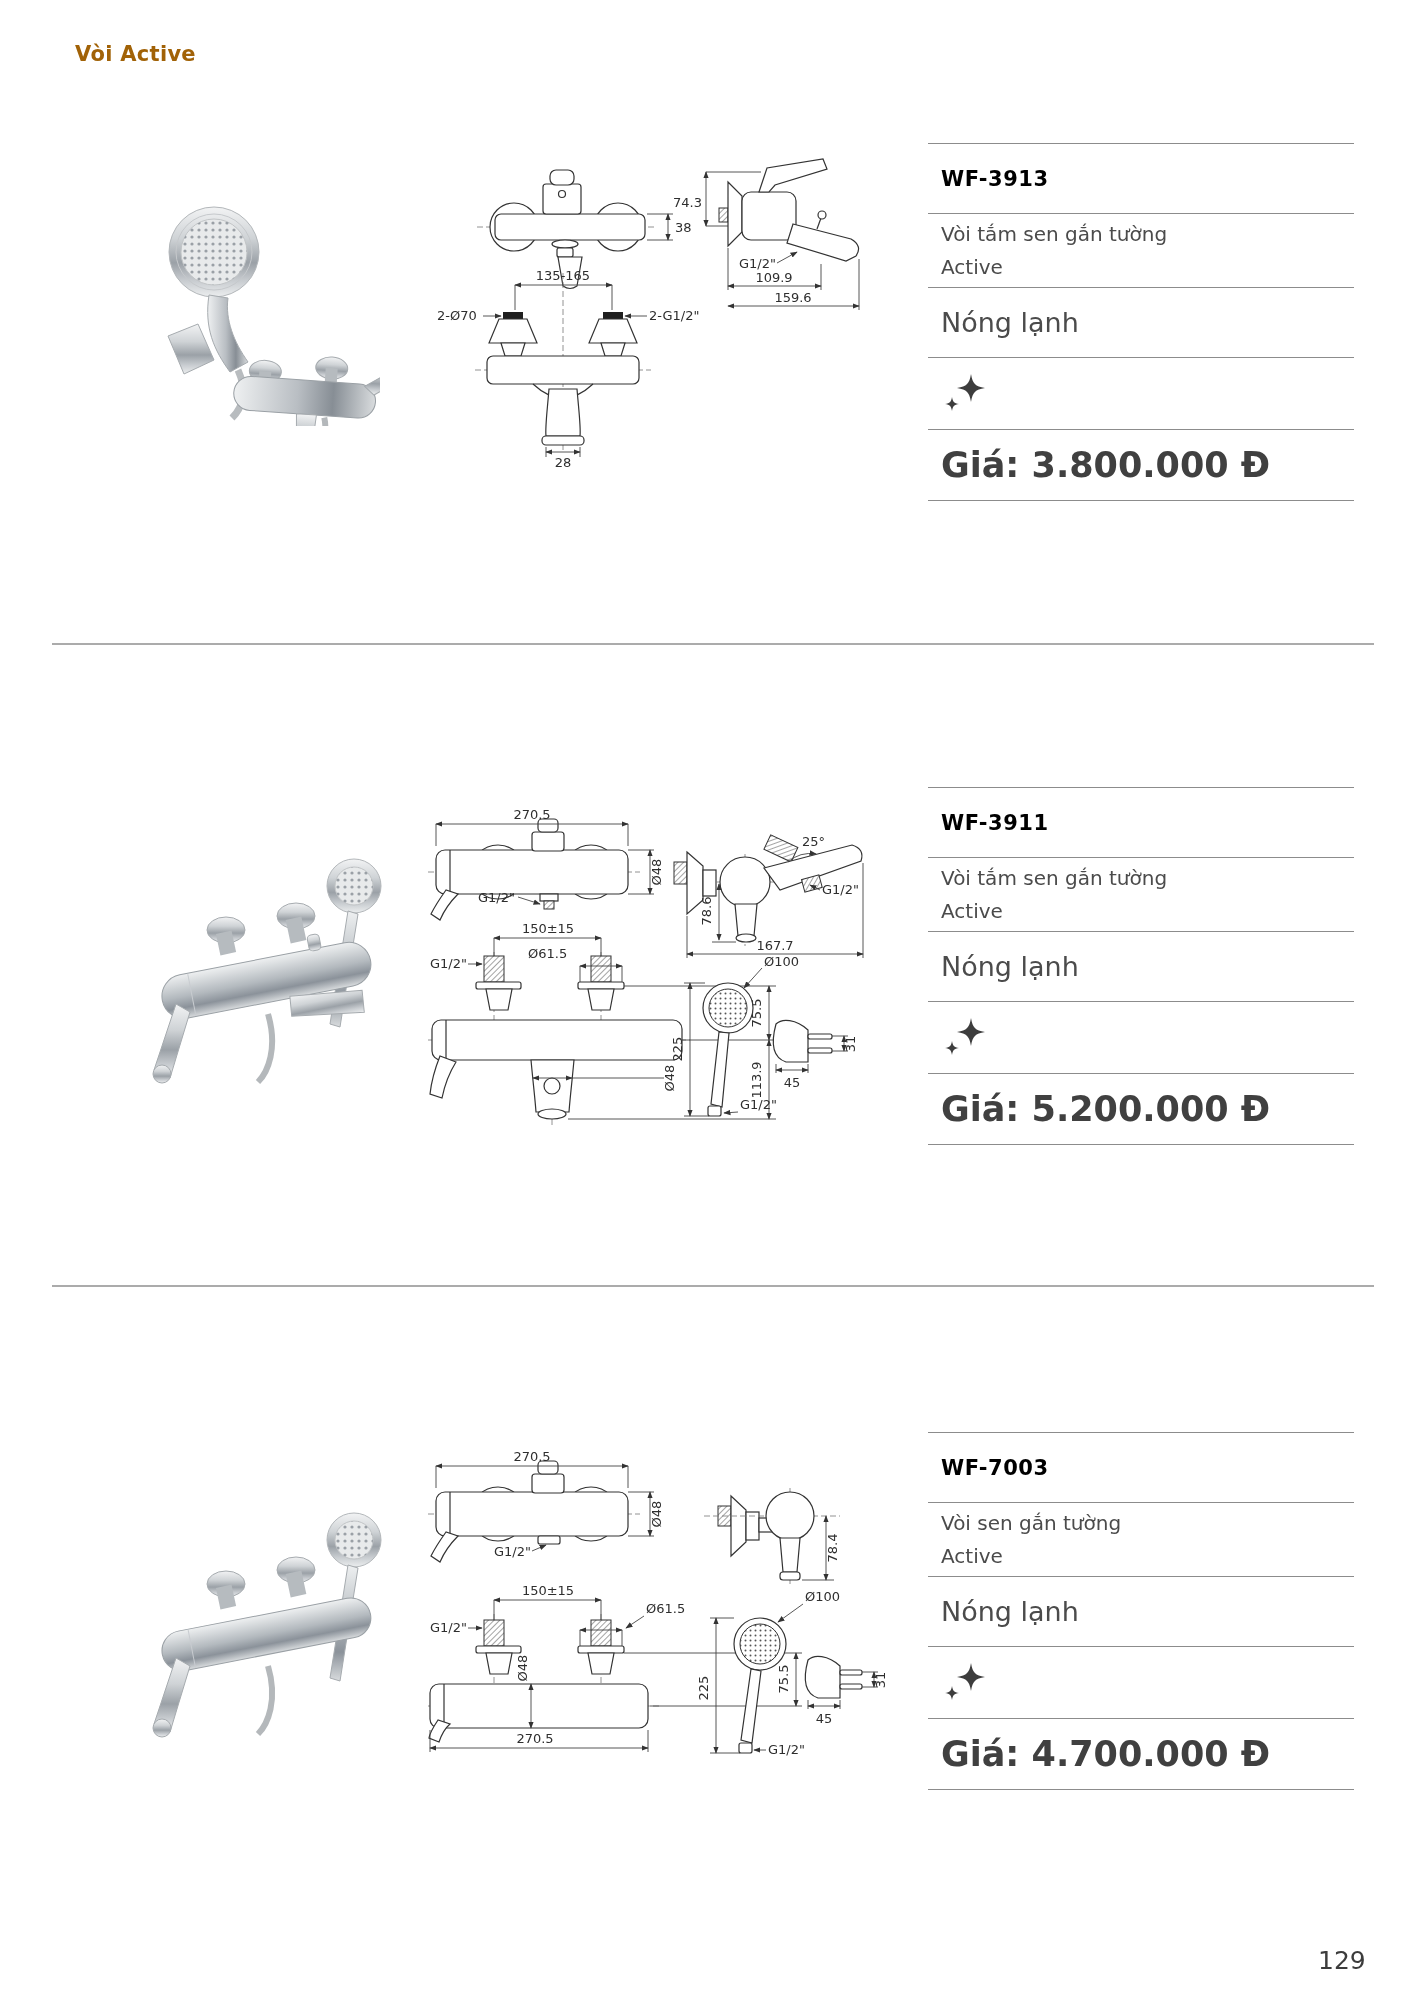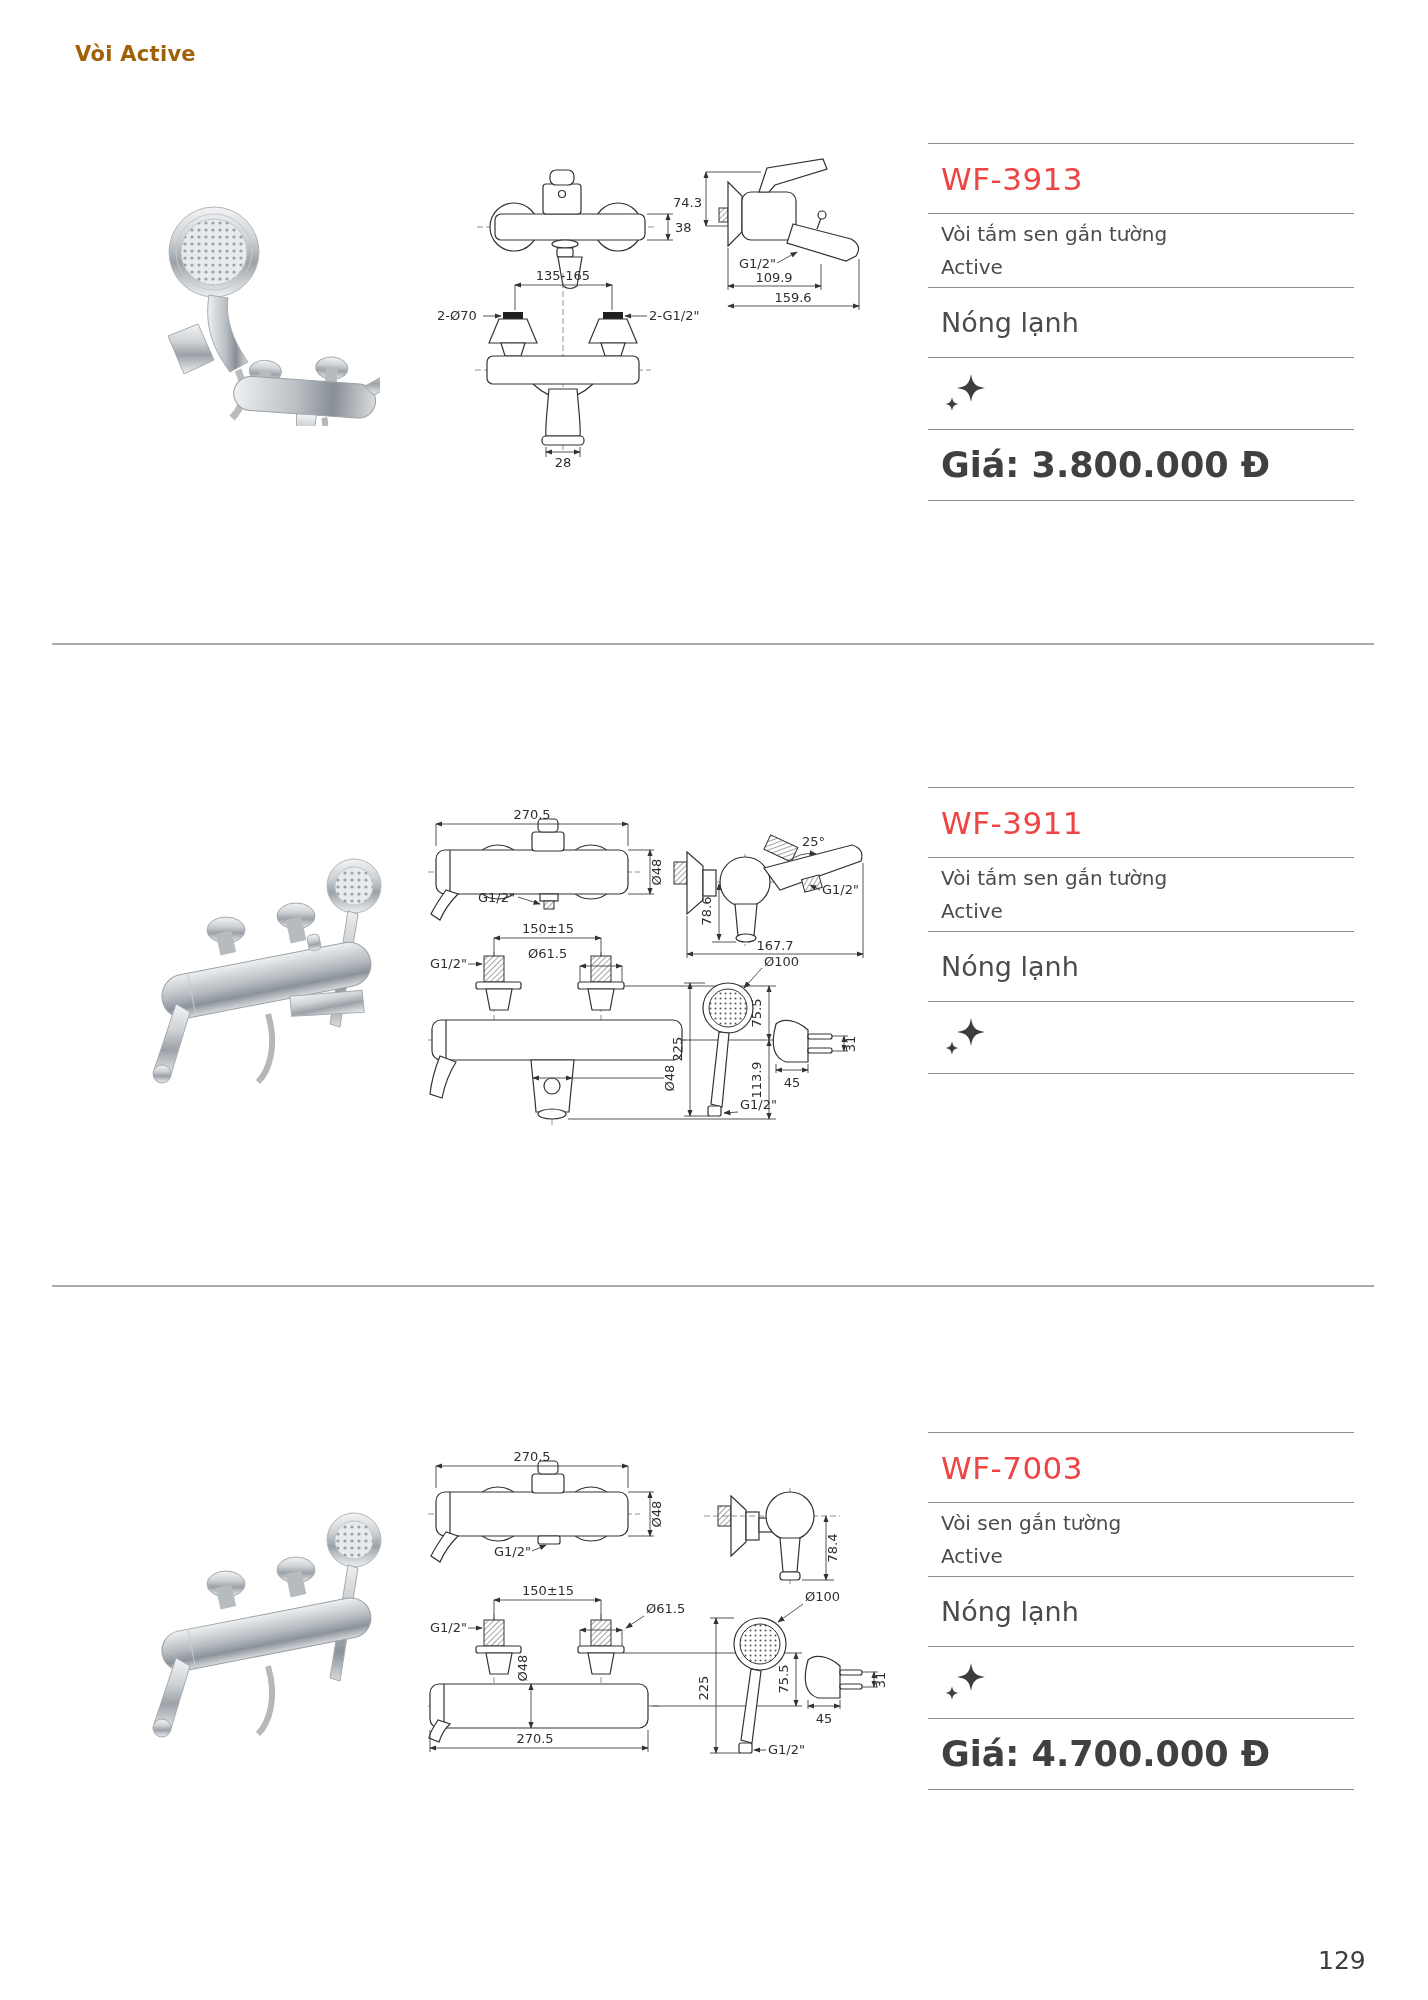--- a/index.html
+++ b/index.html
@@ -9,21 +9,21 @@
         color:#a16207;letter-spacing:.3px;}
   .divider{position:absolute;left:52px;width:1322px;height:0;border-top:2px solid #ababab;}
   .panel{position:absolute;left:928px;width:426px;border-bottom:1.5px solid #8c8c8c;box-sizing:border-box;}
   .row{border-top:1.5px solid #8c8c8c;display:flex;flex-direction:column;justify-content:center;
        padding-left:13px;box-sizing:border-box;}
   .row.title{height:70px;}
   .row.desc{height:74px;}
   .row.feature{height:70px;}
   .row.badge{height:72px;justify-content:center;}
   .row.price{height:71px;}
-  .model{font-size:31px;font-weight:normal;color:#ef4444;letter-spacing:.5px;}
+  .model{font-size:21px;font-weight:bold;color:#000000;letter-spacing:.5px;}
   .desc-text{font-size:20px;color:#4b4b4b;line-height:33px;}
   .feature-text{font-size:27px;color:#4b4b4b;}
   .price-text{font-size:35px;font-weight:bold;color:#404040;}
   .photo,.drawing{position:absolute;}
   .pagenum{position:absolute;left:1318px;top:1946px;font-size:25px;color:#3c3c3c;}
   svg text{font-family:"DejaVu Sans",sans-serif;font-size:13px;fill:#2e2e2e;}
   .o{fill:#ffffff;stroke:#333;stroke-width:1.2;}
   .o2{fill:none;stroke:#333;stroke-width:1.2;}
   .dim{stroke:#444;stroke-width:.9;fill:none;}
   .cl{stroke:#777;stroke-width:.8;stroke-dasharray:6 3;fill:none;}
@@ -358,20 +358,23 @@
     </div>
     <div class="row feature">
         <span class="feature-text">Nóng lạnh</span>
       </div>
     <div class="row badge">
       <svg width="48" height="46" viewBox="0 0 48 46">
         <path fill="#3d3d3d" d="M30,3 C31.8,13 34,15.2 44,17 C34,18.8 31.8,21 30,31 C28.2,21 26,18.8 16,17 C26,15.2 28.2,13 30,3 Z"></path>
         <path fill="#3d3d3d" d="M11,26 C11.9,31 13,32.1 18,33 C13,33.9 11.9,35 11,40 C10.1,35 9,33.9 4,33 C9,32.1 10.1,31 11,26 Z"></path>
       </svg>
     </div>
+    <div class="row price">
+        <span class="price-text">Giá: 5.200.000 Đ</span>
+      </div>
   </div>
 
   <div class="divider" style="top:1285px"></div>
 
   <svg class="photo" style="left:118px;top:1482px" width="282" height="262" viewBox="0 0 282 262">
     <defs>
       <linearGradient id="gP3a" x1="0" y1="0" x2="0" y2="1">
         <stop offset="0" stop-color="#f2f3f4"></stop>
           <stop offset=".35" stop-color="#cfd3d6"></stop>
         <stop offset=".62" stop-color="#9ba1a7"></stop>

